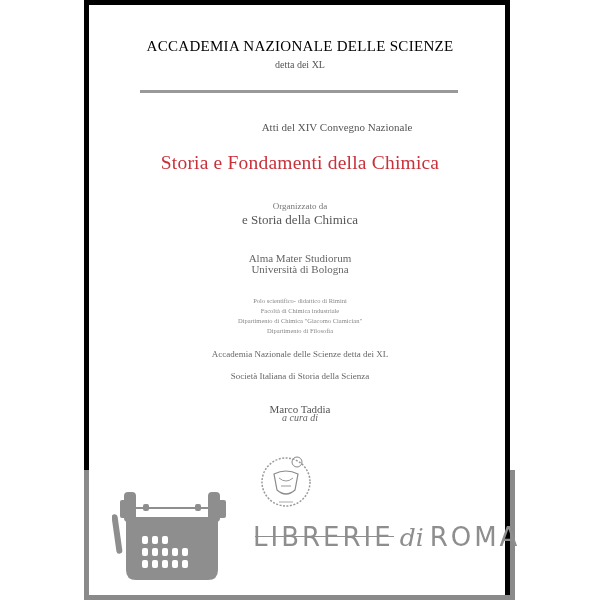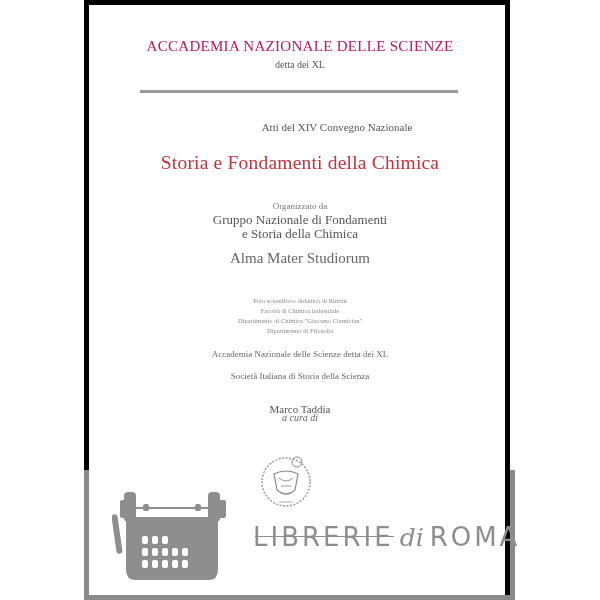--- a/index.html
+++ b/index.html
@@ -11,28 +11,28 @@
       position: absolute; left: 84px; top: 0; width: 426px; height: 596px;
       border-left: 5px solid #000; border-right: 5px solid #000; border-top: 5px solid #000;
       box-sizing: border-box; background: #fff;
     }
     .cover-lower-frame {
       position: absolute; left: 84px; top: 470px; width: 431px; height: 130px;
       box-sizing: border-box; border-left: 5px solid #8a8a8a; border-right: 5px solid #8a8a8a;
       border-bottom: 5px solid #8a8a8a;
     }
     .line { position: absolute; left: 0; width: 600px; text-align: center; white-space: nowrap; }
-    .header-title { top: 38px; font-size: 15px; letter-spacing: 0.3px; color: #be185d; }
+    .header-title { top: 38px; font-size: 15px; letter-spacing: 0.3px; color: #000000; }
     .header-sub { top: 59px; font-size: 10px; color: #555; }
     .divider { position: absolute; left: 140px; top: 90px; width: 318px; height: 3px; background: #999; }
     .atti { top: 121px; font-size: 11px; color: #555; padding-left: 37px; }
     .main-title { top: 152px; font-size: 19.5px; color: #c8313a; letter-spacing: 0.2px; }
     .org-label { top: 201px; font-size: 9px; color: #777; }
     .org-name { top: 213px; font-size: 13px; color: #555; line-height: 14px; }
-    .alma { top: 253px; font-size: 15px; color: #666; line-height: 11px; }
+    .alma { top: 253px; font-size: 11px; color: #666; line-height: 11px; }
     .polo { top: 296px; font-size: 6.5px; color: #888; line-height: 10px; }
     .acc { top: 349px; font-size: 9px; color: #666; }
     .sis { top: 371px; font-size: 9px; color: #666; }
     .cura { top: 412px; font-size: 10px; color: #666; font-style: italic; }
     .editor { top: 403px; font-size: 11px; color: #555; }
     .seal {
       position: absolute; left: 257px; top: 450px; width: 58px; height: 62px;
     }
     .wm-icon { position: absolute; left: 112px; top: 492px; width: 120px; height: 90px; }
     .wm-text {
@@ -56,26 +56,26 @@
 
 <div class="line header-title">ACCADEMIA NAZIONALE DELLE SCIENZE</div>
 <div class="line header-sub">detta dei XL</div>
 <div class="divider"></div>
 
 <div class="line atti">Atti del XIV Convegno Nazionale</div>
 <div class="line main-title">Storia e Fondamenti della Chimica</div>
 
 <div class="line org-label">Organizzato da</div>
 <div class="line org-name">
-  <div>Gruppo Nazionale di Fondamenti</div>
   <div>e Storia della Chimica</div>
 </div>
 
 <div class="line alma">
   <div>Alma Mater Studiorum</div>
+  <div>Università di Bologna</div>
 </div>
 
 <div class="line polo">
   <div>Polo scientifico- didattico di Rimini</div>
   <div>Facoltà di Chimica industriale</div>
   <div>Dipartimento di Chimica "Giacomo Ciamician"</div>
   <div>Dipartimento di Filosofia</div>
 </div>
 
 <div class="line acc">Accademia Nazionale delle Scienze detta dei XL</div>

